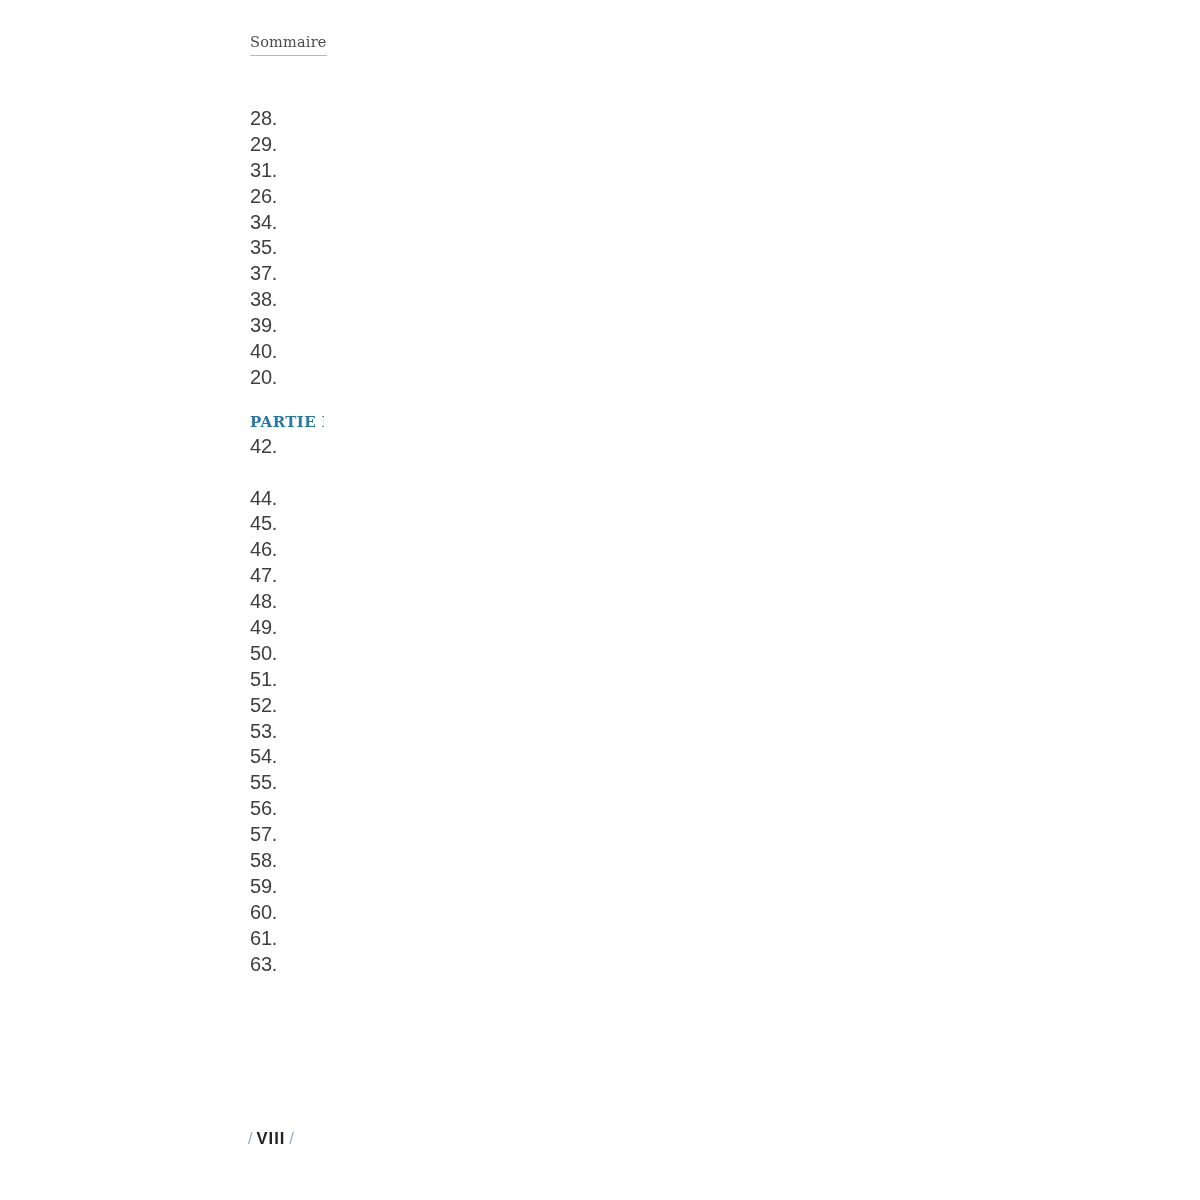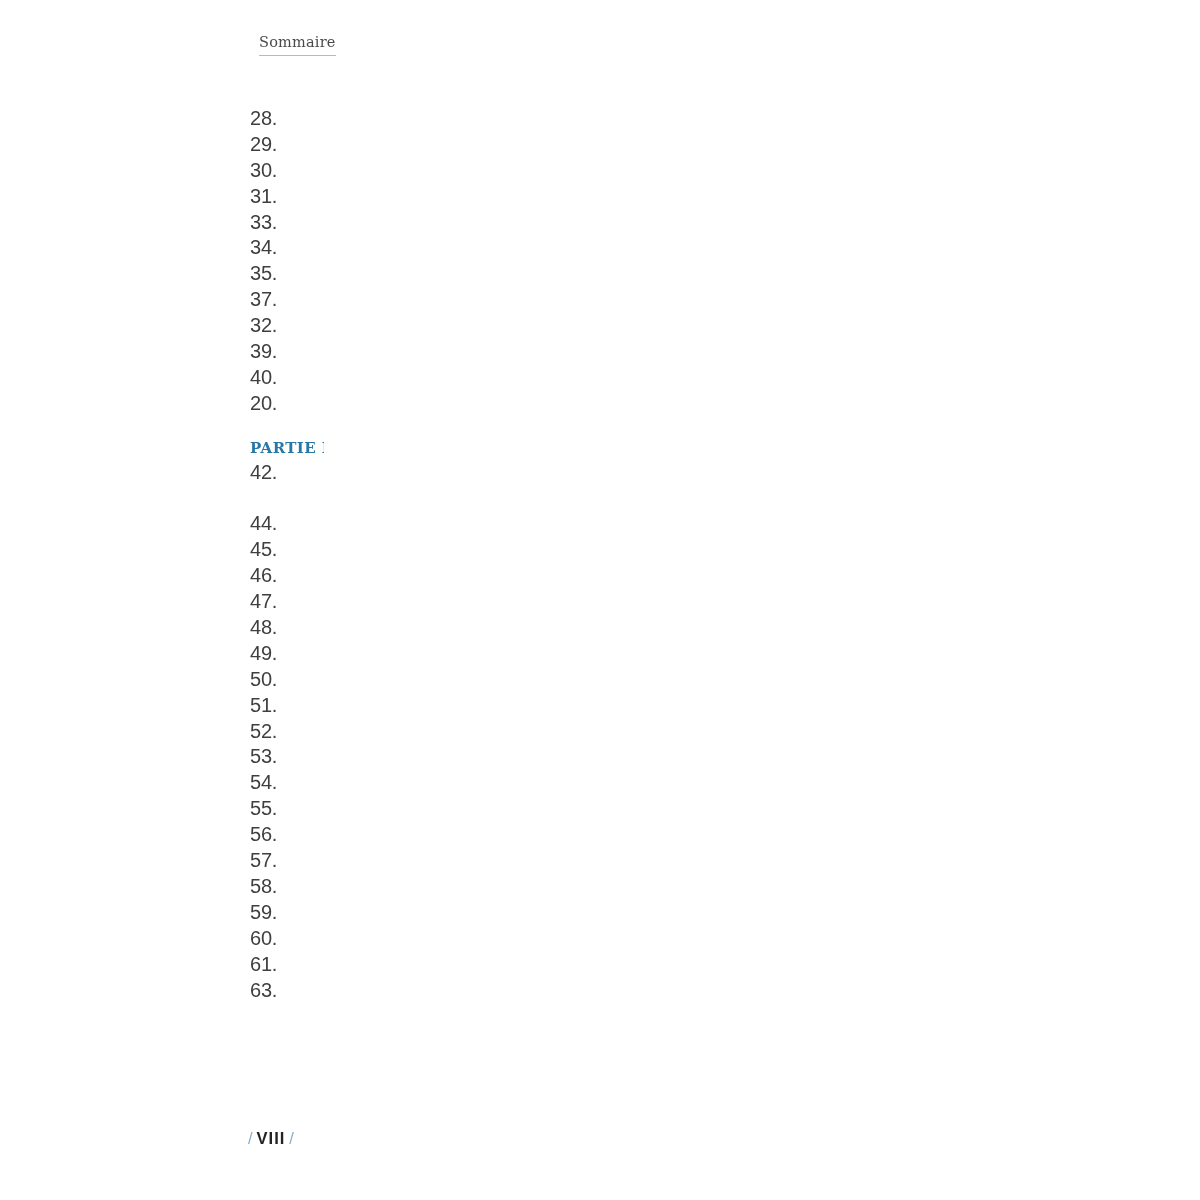--- a/index.html
+++ b/index.html
@@ -13,21 +13,21 @@
     height: 1200px;
     background: #ffffff;
     overflow: hidden;
     font-family: "Liberation Sans", sans-serif;
   }
 
   
   .running-head {
     position: absolute;
     top: 33px;
-    left: 259px;
+    left: 250px;
   }
   .running-head .title {
     display: inline-block;
     font-family: "DejaVu Serif", serif;
     font-size: 14.5px;
     color: #4a4a4a;
     padding-bottom: 5px;
     border-bottom: 1.5px solid #9cc2d6;
     letter-spacing: 0.2px;
   }
@@ -126,51 +126,46 @@
         <span class="num">28.</span>
         <span class="title">Thrombose des veines rénales</span>
         <span class="page">66</span>
       </div>
       <div class="row item">
         <span class="num">29.</span>
         <span class="title">Thrombose des veines ovariennes</span>
         <span class="page">67</span>
       </div>
       <div class="row item">
-        <span class="num">30.</span>
-        <span class="title">Thrombose de Mondor</span>
-        <span class="page">69</span>
-      </div>
-      <div class="row item">
         <span class="num">31.</span>
         <span class="title">Thrombose veineuse cérébrale</span>
         <span class="page">71</span>
       </div>
       <div class="row item">
-        <span class="num">33.</span>
+        <span class="num">26.</span>
         <span class="title">Thrombose jugulaire septique (syndrome de Lemierre)</span>
         <span class="page">75</span>
       </div>
       <div class="row item">
         <span class="num">34.</span>
         <span class="title">Maladie thromboembolique veineuse de l’enfant</span>
         <span class="page">76</span>
       </div>
       <div class="row item">
         <span class="num">35.</span>
         <span class="title">Maladie thromboembolique veineuse et grossesse</span>
         <span class="page">79</span>
       </div>
       <div class="row item">
         <span class="num">37.</span>
         <span class="title">Contraception œstroprogestative et risque thromboembolique</span>
         <span class="page">86</span>
       </div>
       <div class="row item">
-        <span class="num">32.</span>
+        <span class="num">38.</span>
         <span class="title">Œstroprogestatifs et risque thromboembolique</span>
         <span class="page">88</span>
       </div>
       <div class="row item">
         <span class="num">39.</span>
         <span class="title">Traitement hormonal de la ménopause et risque thromboembolique</span>
         <span class="page">90</span>
       </div>
       <div class="row item">
         <span class="num">40.</span>

